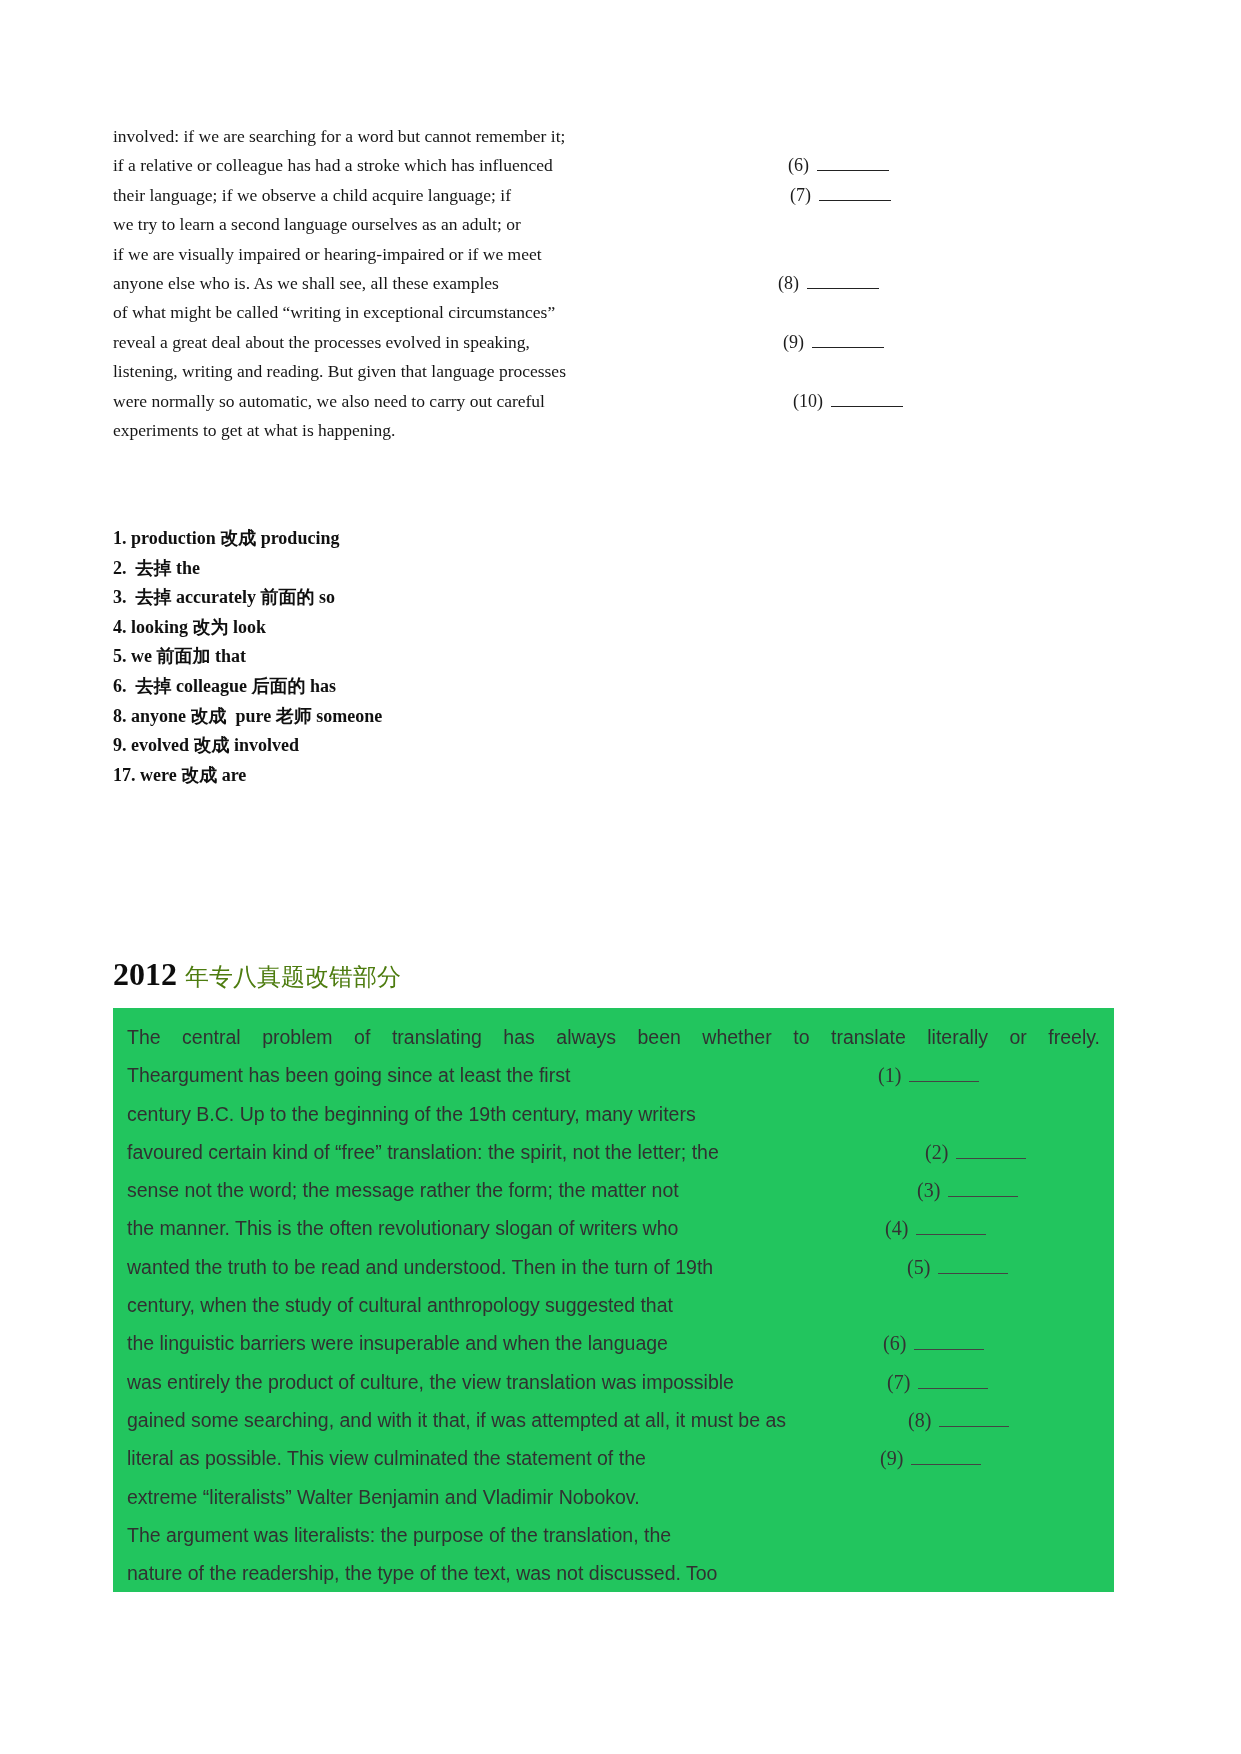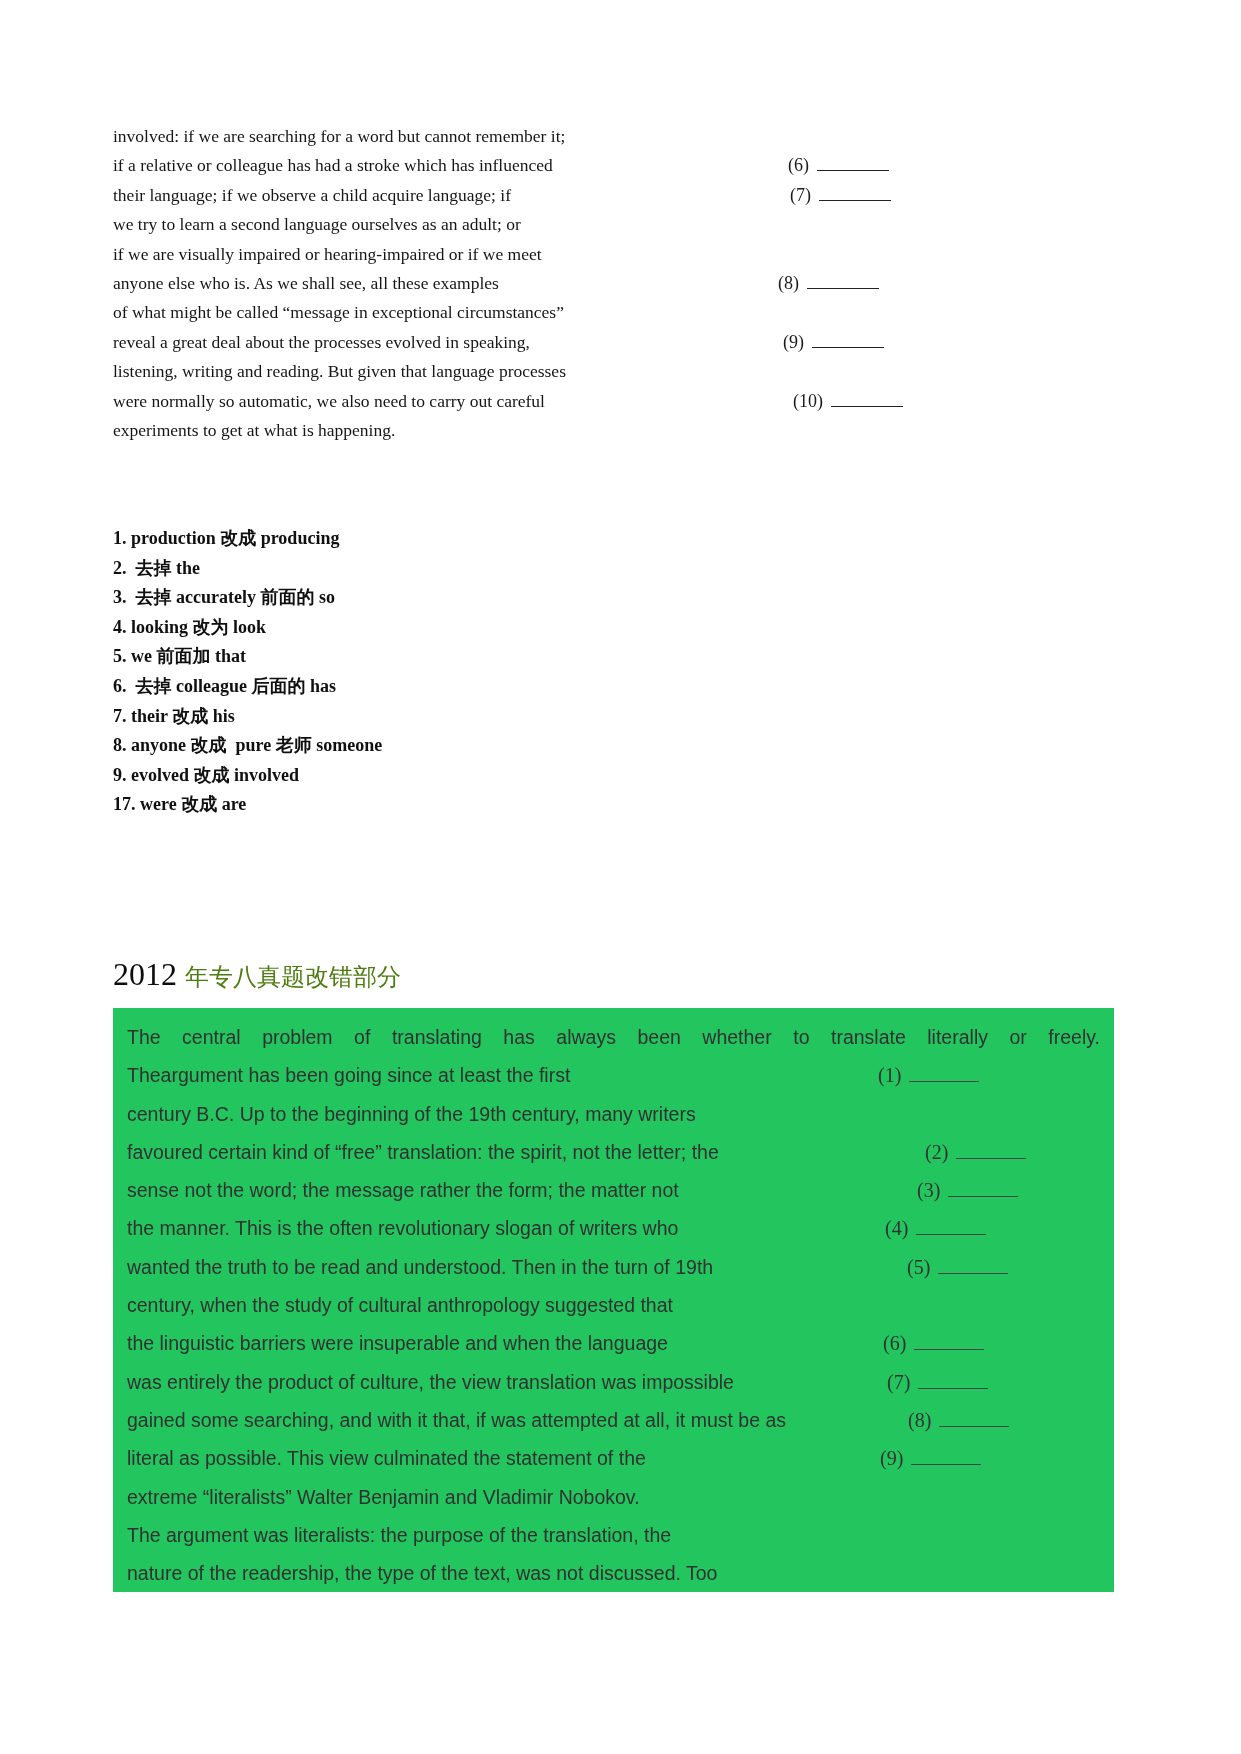--- a/index.html
+++ b/index.html
@@ -30,21 +30,21 @@
 
   
   .ans {
     position:absolute; left:113px; top:524px; width:800px;
     font-size:18px; font-weight:bold; color:#101010;
   }
   .ans .ln { height:29.6px; line-height:29.6px; white-space:pre-wrap; }
 
   
   .heading { position:absolute; left:113px; top:952px; height:44px; line-height:44px; white-space:nowrap; }
-  .hy { font-size:32px; font-weight:normal; color:#0d0d0d; }
+  .hy { font-size:32px; font-weight:bold; color:#0d0d0d; }
   .ht { font-size:24px; font-weight:normal; color:#4d7c0f; margin-left:8px; }
 
   
   .p2 {
     position:absolute; left:113px; top:1008px; width:1001px; height:584px;
     box-sizing:border-box; padding:10px 14px 0 14px;
     background:#22c55e;
     font-family:"Liberation Sans","DejaVu Sans",sans-serif;
     font-size:19.5px; color:#313131;
   }
@@ -78,21 +78,21 @@
       <span class="txt">we try to learn a second language ourselves as an adult; or</span>
     </div>
     <div class="ln">
       <span class="txt">if we are visually impaired or hearing-impaired or if we meet</span>
     </div>
     <div class="ln">
       <span class="txt">anyone else who is. As we shall see, all these examples</span>
       <span class="bk" style="left:665px"><span>(8)</span><span class="ul"></span></span>
     </div>
     <div class="ln">
-      <span class="txt">of what might be called “message in exceptional circumstances”</span>
+      <span class="txt">of what might be called “writing in exceptional circumstances”</span>
     </div>
     <div class="ln">
       <span class="txt">reveal a great deal about the processes evolved in speaking,</span>
       <span class="bk" style="left:670px"><span>(9)</span><span class="ul"></span></span>
     </div>
     <div class="ln">
       <span class="txt">listening, writing and reading. But given that language processes</span>
     </div>
     <div class="ln">
       <span class="txt">were normally so automatic, we also need to carry out careful</span>
@@ -103,21 +103,20 @@
     </div>
   </div>
 
   <div class="ans">
     <div class="ln">1. production 改成 producing</div>
     <div class="ln">2.  去掉 the</div>
     <div class="ln">3.  去掉 accurately 前面的 so</div>
     <div class="ln">4. looking 改为 look</div>
     <div class="ln">5. we 前面加 that</div>
     <div class="ln">6.  去掉 colleague 后面的 has</div>
-    <div class="ln">7. their 改成 his</div>
     <div class="ln">8. anyone 改成  pure 老师 someone</div>
     <div class="ln">9. evolved 改成 involved</div>
     <div class="ln">17. were 改成 are</div>
   </div>
 
   <div class="heading">
     <span class="hy">2012</span><span class="ht">年专八真题改错部分</span>
   </div>
 
   <div class="p2">

